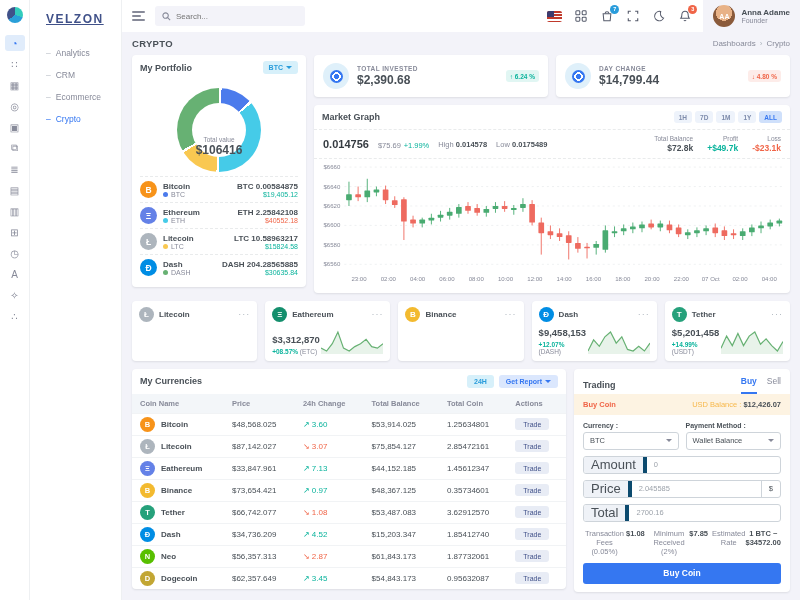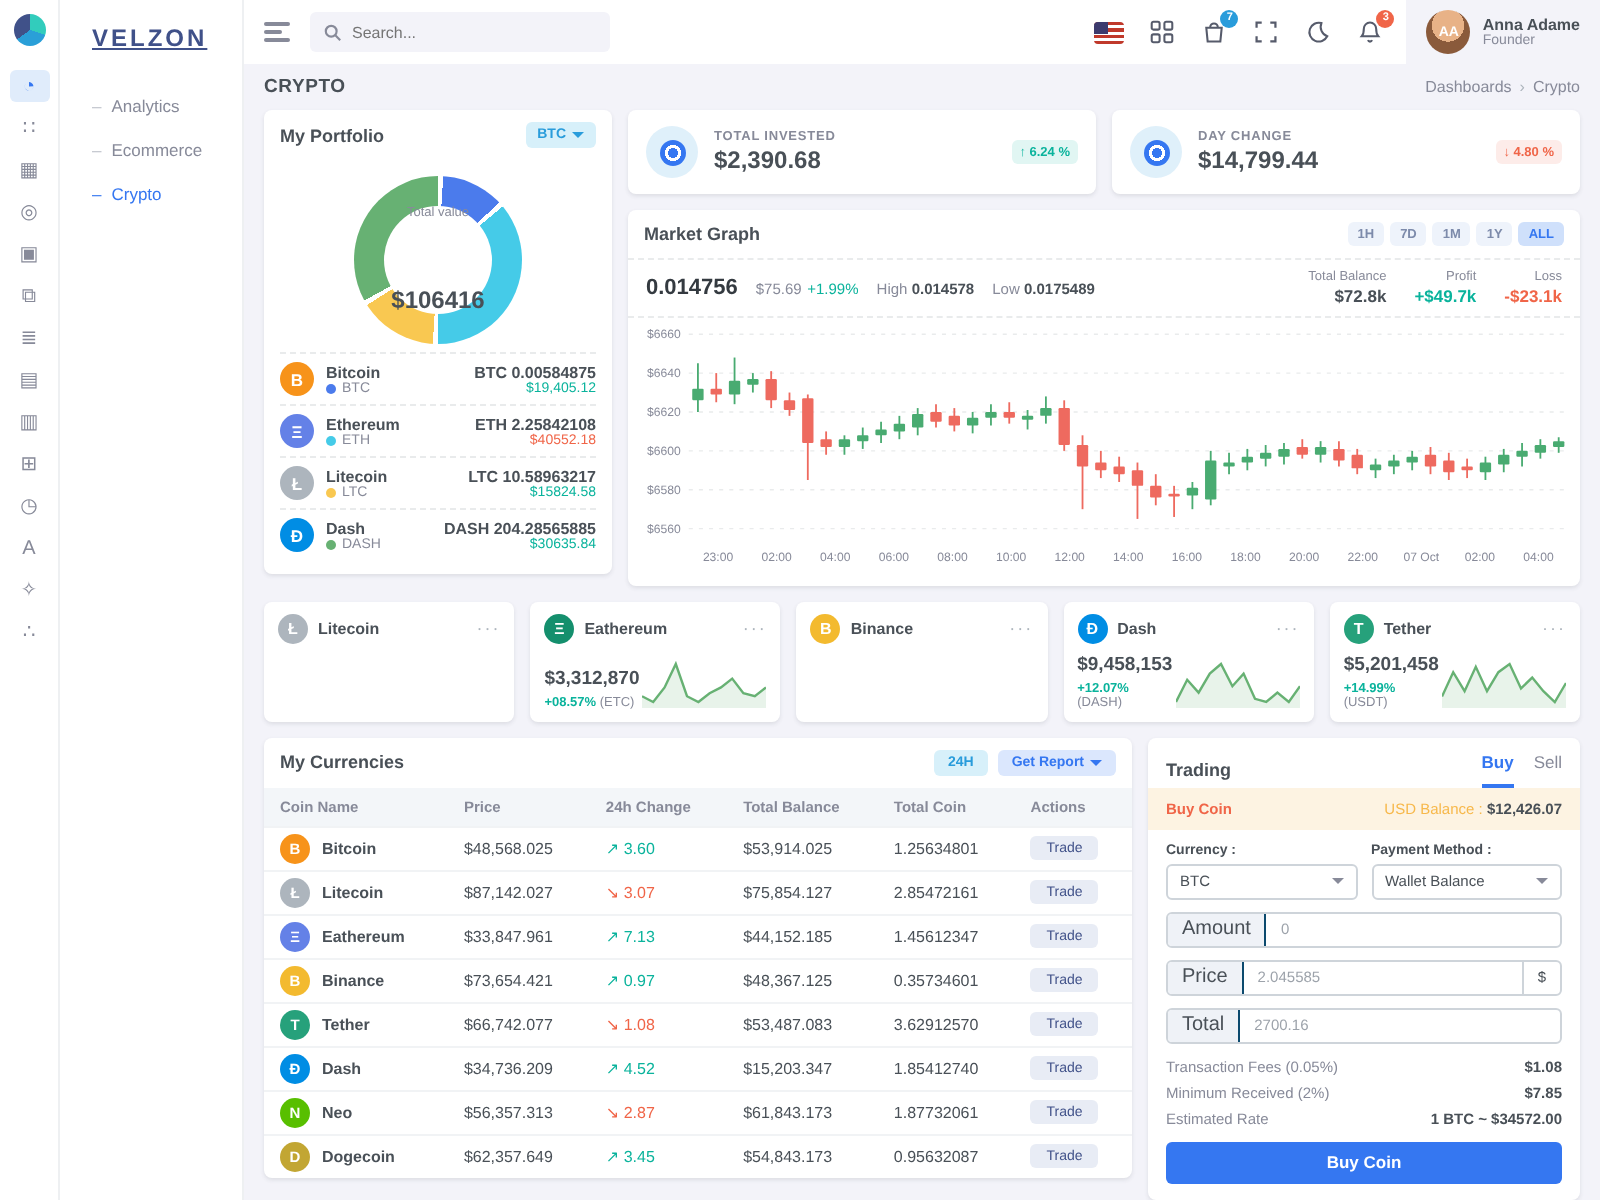--- a/index.html
+++ b/index.html
@@ -50,21 +50,21 @@
   .card-head{display:flex;align-items:center;padding:6px 8px;border-bottom:1px dashed #e9ebec;}
   .card-title{font-size:9px;font-weight:bold;color:#495057;}
   .menu-dots{margin-left:auto;color:#adb5bd;font-size:9px;letter-spacing:1px;cursor:pointer;line-height:4px;}
   .row1{display:flex;gap:8px;}
   
   .portfolio-card{width:174px;height:232px;flex:none;display:flex;flex-direction:column;}
   .pill-btn{margin-left:auto;background:#d7f0fa;color:#299cdb;font-size:7px;font-weight:bold;border:none;border-radius:3px;padding:3px 6px;display:flex;align-items:center;gap:3px;cursor:pointer;}
   .caret{width:0;height:0;border-left:3px solid transparent;border-right:3px solid transparent;border-top:3.5px solid currentColor;display:inline-block;}
   .donut-wrap{position:relative;width:84px;height:84px;margin:8px auto 4px;flex:none;}
   .donut{width:84px;height:84px;border-radius:50%;}
-  .donut-hole{position:absolute;inset:15px;background:#fff;border-radius:50%;display:flex;flex-direction:column;align-items:center;justify-content:space-between;}
+  .donut-hole{position:absolute;inset:15px;background:#fff;border-radius:50%;display:flex;flex-direction:column;align-items:center;justify-content:flex-end;}
   .donut-label{font-size:6.5px;color:#878a99;}
   .donut-value{font-size:12px;font-weight:bold;color:#495057;}
   .p-list{flex:1;padding:0 8px;overflow:hidden;}
   .p-row{display:flex;align-items:center;gap:6px;padding:4px 0;border-top:1px dashed #e9ebec;}
   .coin-ico{width:17px;height:17px;border-radius:50%;color:#fff;display:flex;align-items:center;justify-content:center;font-size:8.5px;font-weight:bold;flex:none;}
   .p-name{font-size:8px;font-weight:bold;color:#495057;}
   .p-sub{font-size:7px;color:#878a99;display:flex;align-items:center;gap:3px;}
   .p-dot{width:5px;height:5px;border-radius:50%;display:inline-block;}
   .p-right{margin-left:auto;text-align:right;}
   .p-amt{font-size:8px;font-weight:bold;color:#495057;}
@@ -133,24 +133,24 @@
   .banner .bc{color:#f06548;font-weight:bold;}
   .banner .ul{color:#f7b84b;}
   .banner .uv{color:#495057;font-weight:bold;}
   .t-form{padding:7px 9px 0;display:flex;flex-direction:column;gap:6px;}
   .sel-row{display:flex;gap:7px;}
   .sel-col{flex:1;min-width:0;}
   .sel-label{font-size:7px;font-weight:bold;color:#495057;margin-bottom:3px;}
   .select{border:1px solid #ced4da;border-radius:3px;height:18px;display:flex;align-items:center;justify-content:space-between;padding:0 6px;font-size:7.5px;color:#495057;cursor:pointer;}
   .select .caret{color:#878a99;}
   .igroup{display:flex;border:1px solid #ced4da;border-radius:3px;height:18px;overflow:hidden;align-items:stretch;}
-  .igroup .lab{background:#eff2f7;border-right:1px solid #0c4a6e;display:flex;align-items:center;padding:0 7px;font-size:10px;color:#495057;flex:none;}
+  .igroup .lab{background:#eff2f7;border-right:4px solid #0c4a6e;display:flex;align-items:center;padding:0 7px;font-size:13px;color:#495057;flex:none;}
   .igroup .val{flex:1;display:flex;align-items:center;padding:0 7px;font-size:7.5px;color:#9da3ab;}
   .igroup .sfx{border-left:1px solid #ced4da;display:flex;align-items:center;padding:0 7px;font-size:7.5px;color:#495057;flex:none;}
-  .t-totals{padding:7px 9px 0;display:flex;flex-direction:column;gap:4px;text-align:center;}
+  .t-totals{padding:7px 9px 0;display:flex;gap:4px;text-align:center;}
   .trow{display:flex;justify-content:space-between;font-size:7.5px;color:#878a99;}
   .trow b{color:#495057;}
   .buy-btn{margin:7px 9px 0;height:21px;background:#3577f1;color:#fff;border:none;border-radius:3px;font-size:8.5px;font-weight:bold;cursor:pointer;font-family:"Liberation Sans",sans-serif;}
 </style>
 </head>
 <body>
 
 <div class="app">
 
   <div class="rail">
@@ -170,20 +170,21 @@
         <div class="rail-icon">A</div>
         <div class="rail-icon">✧</div>
         <div class="rail-icon">∴</div>
       </div>
   </div>
 
   <div class="submenu">
     <div class="logo-text">VELZON</div>
     <div id="menu-items">
         <div class="submenu-item">Analytics</div>
+        <div class="submenu-item">CRM</div>
         <div class="submenu-item">Ecommerce</div>
         <div class="submenu-item active">Crypto</div>
       </div>
   </div>
 
   <div class="main">
 
     <div class="topbar">
       <div class="hamburger">
           <span></span>

